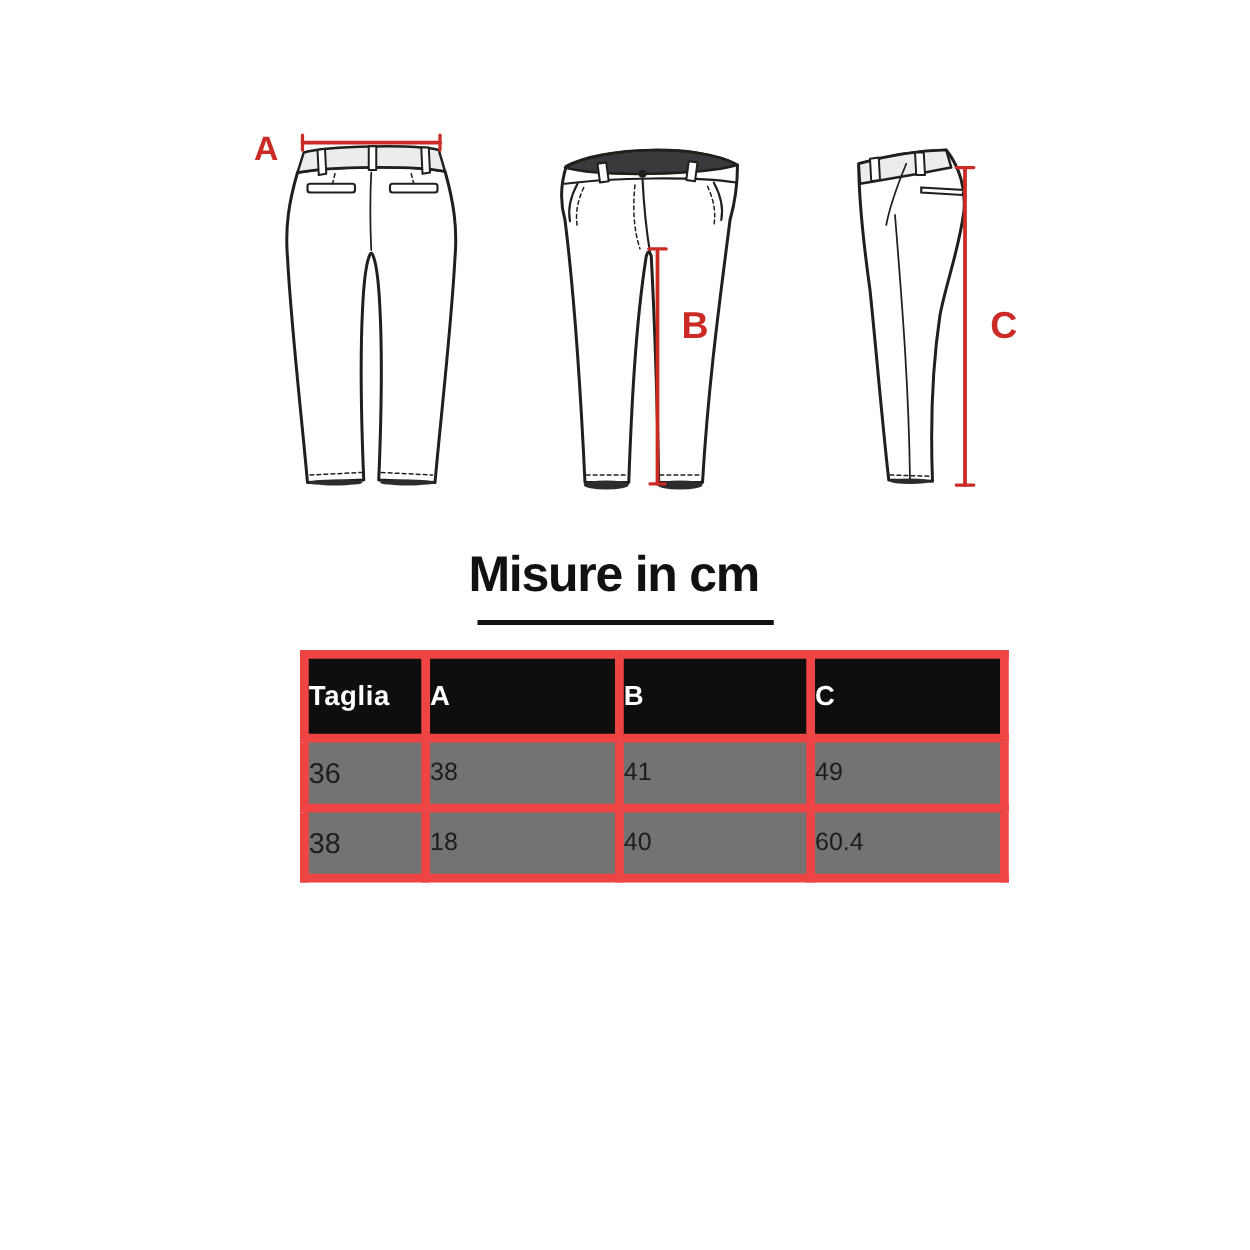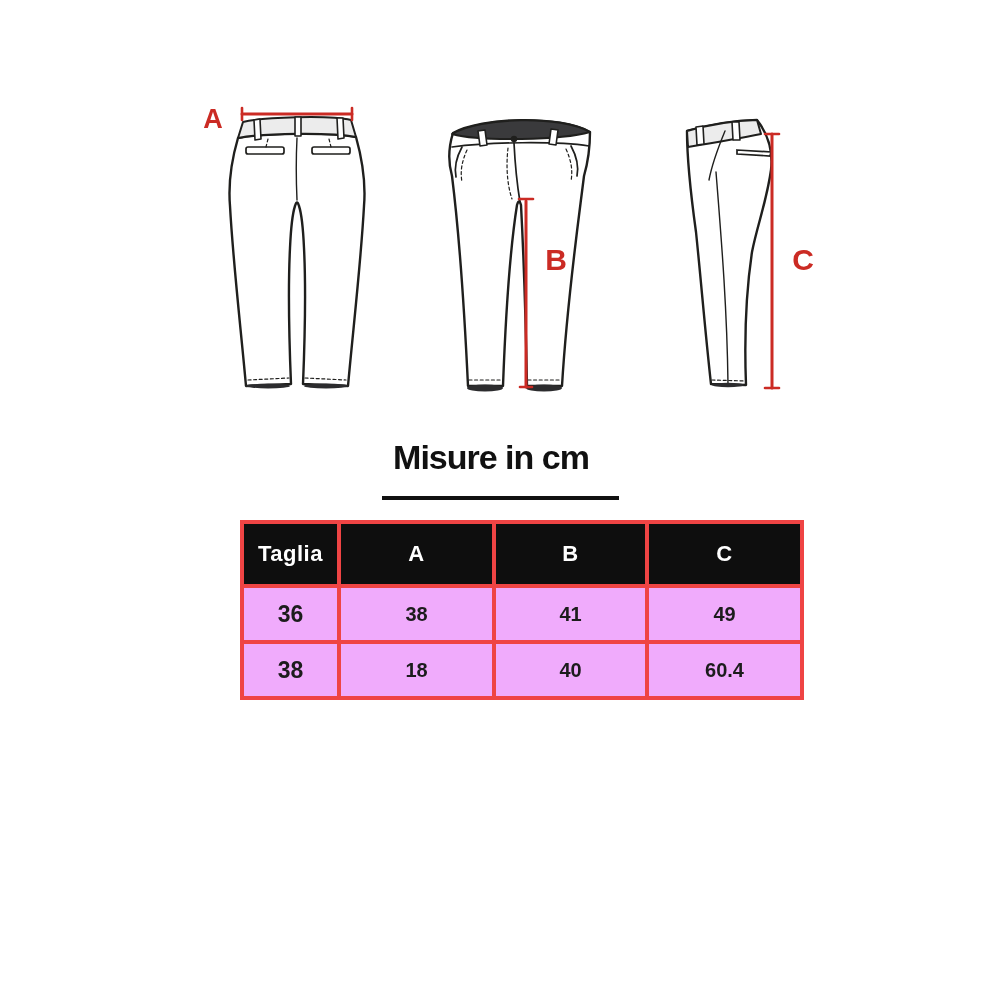--- a/index.html
+++ b/index.html
@@ -18,33 +18,33 @@
   .darkband{fill:#3a3a3c;stroke:#1f1f1d;stroke-width:2;stroke-linejoin:round;}
   .shadow{fill:#2c2c2e;stroke:none;}
   .red{stroke:#cb2b24;stroke-width:3;stroke-linecap:round;fill:none;}
   .redtick{stroke:#cb2b24;stroke-width:2.6;stroke-linecap:round;fill:none;}
   .measure-label{fill:#cb2b24;font-weight:bold;font-family:"Liberation Sans","DejaVu Sans",sans-serif;text-anchor:middle;}
   .lblA{font-size:27px;}
   .lblBC{font-size:30px;}
 
   .title{
     position:absolute;top:438px;left:191px;width:600px;text-align:center;
-    font-size:34px;font-weight:bold;letter-spacing:-1px;color:#111111;
+    font-size:40px;font-weight:bold;letter-spacing:-1px;color:#111111;
   }
   .title-underline{
     position:absolute;top:496px;left:382px;width:237px;height:4px;background:#111111;
   }
   .size-table{position:absolute;top:520px;left:240px;width:560px;}
   table{border-collapse:collapse;table-layout:fixed;width:560px;}
-  th,td{border:4px solid #ef4444;text-align:center;vertical-align:middle;padding:0;}
+  th,td{border:7px solid #ef4444;text-align:left;vertical-align:middle;padding:0;}
   thead th{
     background:#0e0e0e;color:#ffffff;height:60px;font-size:22px;font-weight:bold;letter-spacing:.5px;
   }
   tbody tr{height:56px;}
-  td{font-size:20px;font-weight:bold;color:#1c1c1c;background:#f0abfc;margin-left:40px;}
+  td{font-size:20px;font-weight:normal;color:#1c1c1c;background:#737373;margin-left:40px;}
   td.taglia{font-size:23px;}
 </style>
 </head>
 <body>
 
 <div class="canvas">
 
   <svg width="1000" height="430" viewBox="0 0 1000 430" xmlns="http://www.w3.org/2000/svg">
 
     <g>

